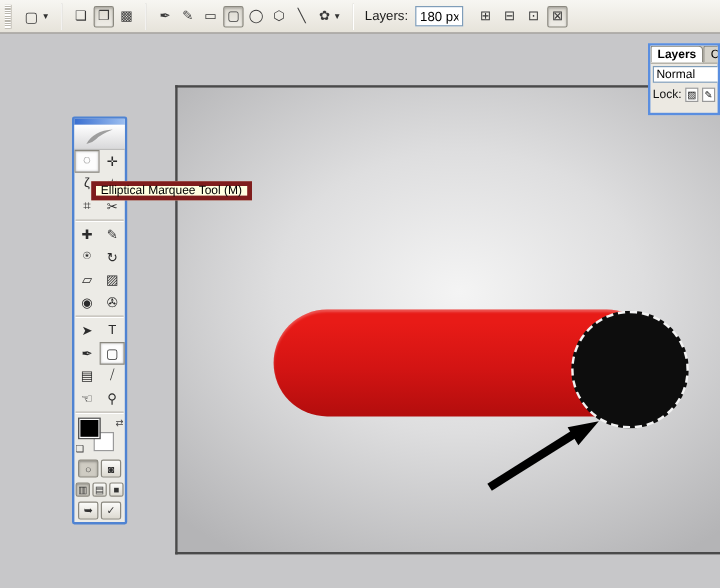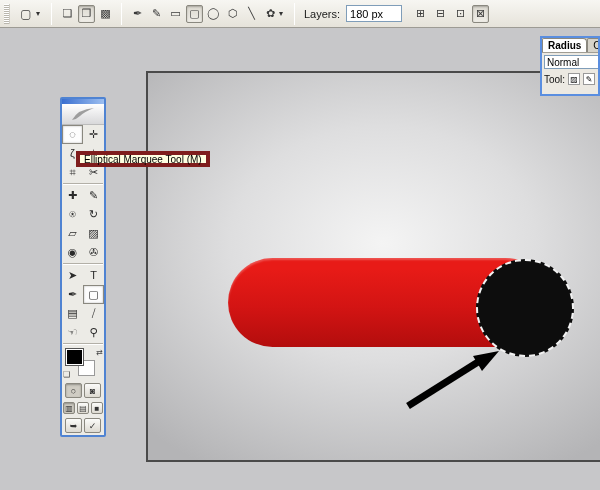--- a/index.html
+++ b/index.html
@@ -20,21 +20,21 @@
     display:flex;align-items:center;padding:0 4px;gap:2px}
   .grip{width:6px;height:20px;margin-right:4px;
     background:repeating-linear-gradient(#fff 0 1px,#b9b6ad 1px 2px);border-right:1px solid #cfccc4}
   .ob-sep{width:1px;height:22px;background:#b5b2a9;border-right:1px solid #fff;margin:0 5px}
   .ob-btn{width:20px;height:20px;display:flex;align-items:center;justify-content:center;
     font-size:12px;color:#3a3a3a;border:1px solid transparent;border-radius:2px;background:transparent;cursor:default}
   .ob-btn.small{width:17px;height:18px;font-size:11px}
   .ob-btn.pressed{border:1px solid #8a887f;background:linear-gradient(#dcd9d0,#efede7);box-shadow:inset 0 1px 2px rgba(0,0,0,.25)}
   .dd-arrow{font-size:8px;color:#333;margin-left:-2px;width:8px}
   .ob-label{font-size:11px;color:#1a1a1a;margin:0 4px 0 2px}
-  .ob-input{width:56px;height:17px;font-size:11px;font-family:"Liberation Sans",sans-serif;
+  .ob-input{width:40px;height:17px;font-size:11px;font-family:"Liberation Sans",sans-serif;
     border:1px solid #7f9db9;background:#fff;padding:0 3px}
   .combine-group{display:flex;gap:3px;margin-left:8px}
 
   
   .toolbox{position:absolute;left:60px;top:97px;width:46px;height:340px;
     background:var(--toolbox_bg);border:2px solid var(--toolbox_border);border-radius:2px;
     display:flex;flex-direction:column;align-items:center}
   .tb-titlebar{width:100%;height:5px;background:linear-gradient(90deg,#3a6fd0,#9dbff0)}
   .tb-logo{width:100%;height:23px;background:linear-gradient(#ffffff,#d8d8da);
     display:flex;align-items:center;justify-content:center;border-bottom:1px solid #bbb}
@@ -184,22 +184,22 @@
   <div class="ir-row">
     <div class="mini-btn">➥</div>
     <div class="mini-btn">✓</div>
   </div>
 </div>
 
 <div class="tooltip">Elliptical Marquee Tool (M)</div>
 
 <div class="layers-panel">
   <div class="lp-tabs">
-    <div class="lp-tab active">Radius</div>
+    <div class="lp-tab active">Layers</div>
     <div class="lp-tab inactive">Ch</div>
   </div>
   <div class="lp-blend">Normal</div>
   <div class="lp-lock">
-    <span>Tool:</span>
+    <span>Lock:</span>
     <span class="lp-lock-icon">▨</span>
     <span class="lp-lock-icon">✎</span>
   </div>
 </div>
 
 </body></html>

